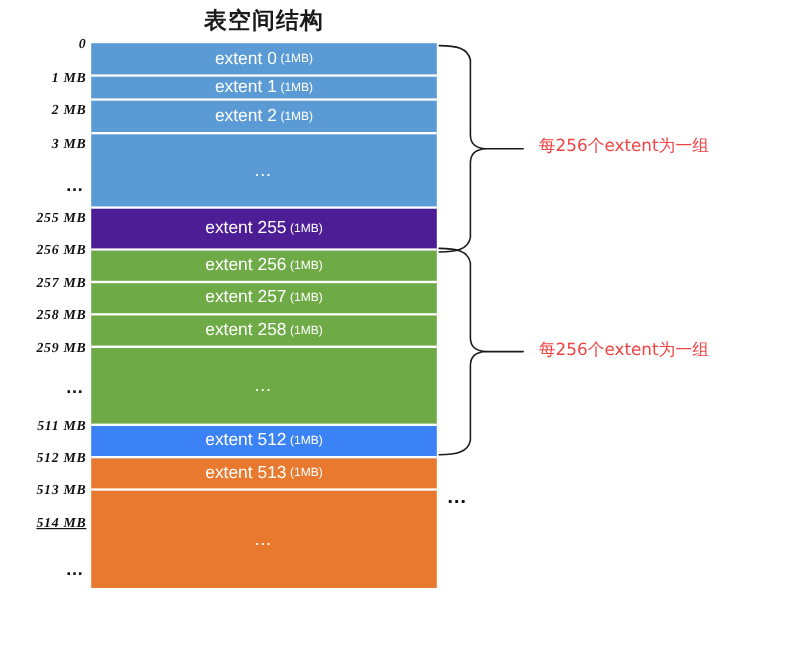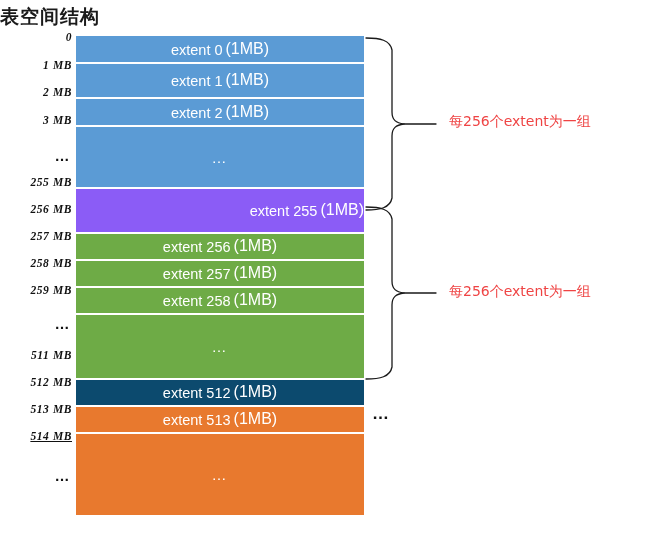--- a/index.html
+++ b/index.html
@@ -20,20 +20,21 @@
     position: absolute;
     inset: 0;
   }
 
   
   .diagram-title {
     position: absolute;
     left: 0;
     top: 4px;
     width: 440px;
+    text-align: center;
     font-family: Liberation Sans, sans-serif;
     font-size: 19px;
     font-weight: 700;
     color: #1a1a1a;
     letter-spacing: 1px;
     white-space: nowrap;
   }
 
   
   .axis-layer {
@@ -84,21 +85,21 @@
     border-bottom: none;
   }
   .extent-label {
     font-family: "Liberation Sans", sans-serif;
     font-size: 14.5px;
     color: #ffffff;
     white-space: nowrap;
     line-height: 1;
   }
   .extent-label .size {
-    font-size: 16px;
+    font-size: 10px;
     margin-left: 3px;
     vertical-align: 1px;
   }
   .extent-label.ellipsis {
     font-size: 15px;
     letter-spacing: 2px;
     color: #ffffff;
   }
 
   
@@ -155,45 +156,45 @@
       <div class="axis-tick" style="top: 382px;">512 MB</div>
       <div class="axis-tick" style="top: 409px;">513 MB</div>
       <div class="axis-tick" style="top: 436px; text-decoration: underline;">514 MB</div>
       <div class="axis-tick dots" style="top: 475px;">…</div>
     </div>
 
   <div class="bar-layer">
       <div class="extent-block" style="height: 28px; background: rgb(91, 155, 213);">
         <div class="extent-label"><span>extent 0</span><span class="size">(1MB)</span></div>
       </div>
-      <div class="extent-block" style="height: 35px; background: rgb(91, 155, 213);">
+      <div class="extent-block" style="height: 20px; background: rgb(91, 155, 213);">
         <div class="extent-label"><span>extent 1</span><span class="size">(1MB)</span></div>
       </div>
       <div class="extent-block" style="height: 28px; background: rgb(91, 155, 213);">
         <div class="extent-label"><span>extent 2</span><span class="size">(1MB)</span></div>
       </div>
       <div class="extent-block" style="height: 62px; background: rgb(91, 155, 213);">
         <div class="extent-label ellipsis"><span>…</span></div>
       </div>
-      <div class="extent-block" style="height: 45px; background: #8b5cf6; justify-content: flex-end;">
+      <div class="extent-block" style="height: 35px; background: #4c1d95;">
         <div class="extent-label"><span>extent 255</span><span class="size">(1MB)</span></div>
       </div>
       <div class="extent-block" style="height: 27px; background: rgb(110, 171, 70);">
         <div class="extent-label"><span>extent 256</span><span class="size">(1MB)</span></div>
       </div>
       <div class="extent-block" style="height: 27px; background: rgb(110, 171, 70);">
         <div class="extent-label"><span>extent 257</span><span class="size">(1MB)</span></div>
       </div>
       <div class="extent-block" style="height: 27px; background: rgb(110, 171, 70);">
         <div class="extent-label"><span>extent 258</span><span class="size">(1MB)</span></div>
       </div>
       <div class="extent-block" style="height: 65px; background: rgb(110, 171, 70);">
         <div class="extent-label ellipsis"><span>…</span></div>
       </div>
-      <div class="extent-block" style="height: 27px; background: #0c4a6e;">
+      <div class="extent-block" style="height: 27px; background: #3b82f6;">
         <div class="extent-label"><span>extent 512</span><span class="size">(1MB)</span></div>
       </div>
       <div class="extent-block" style="height: 27px; background: rgb(232, 121, 46);">
         <div class="extent-label"><span>extent 513</span><span class="size">(1MB)</span></div>
       </div>
       <div class="extent-block" style="height: 81px; background: rgb(232, 121, 46);">
         <div class="extent-label ellipsis"><span>…</span></div>
       </div>
     </div>
 

